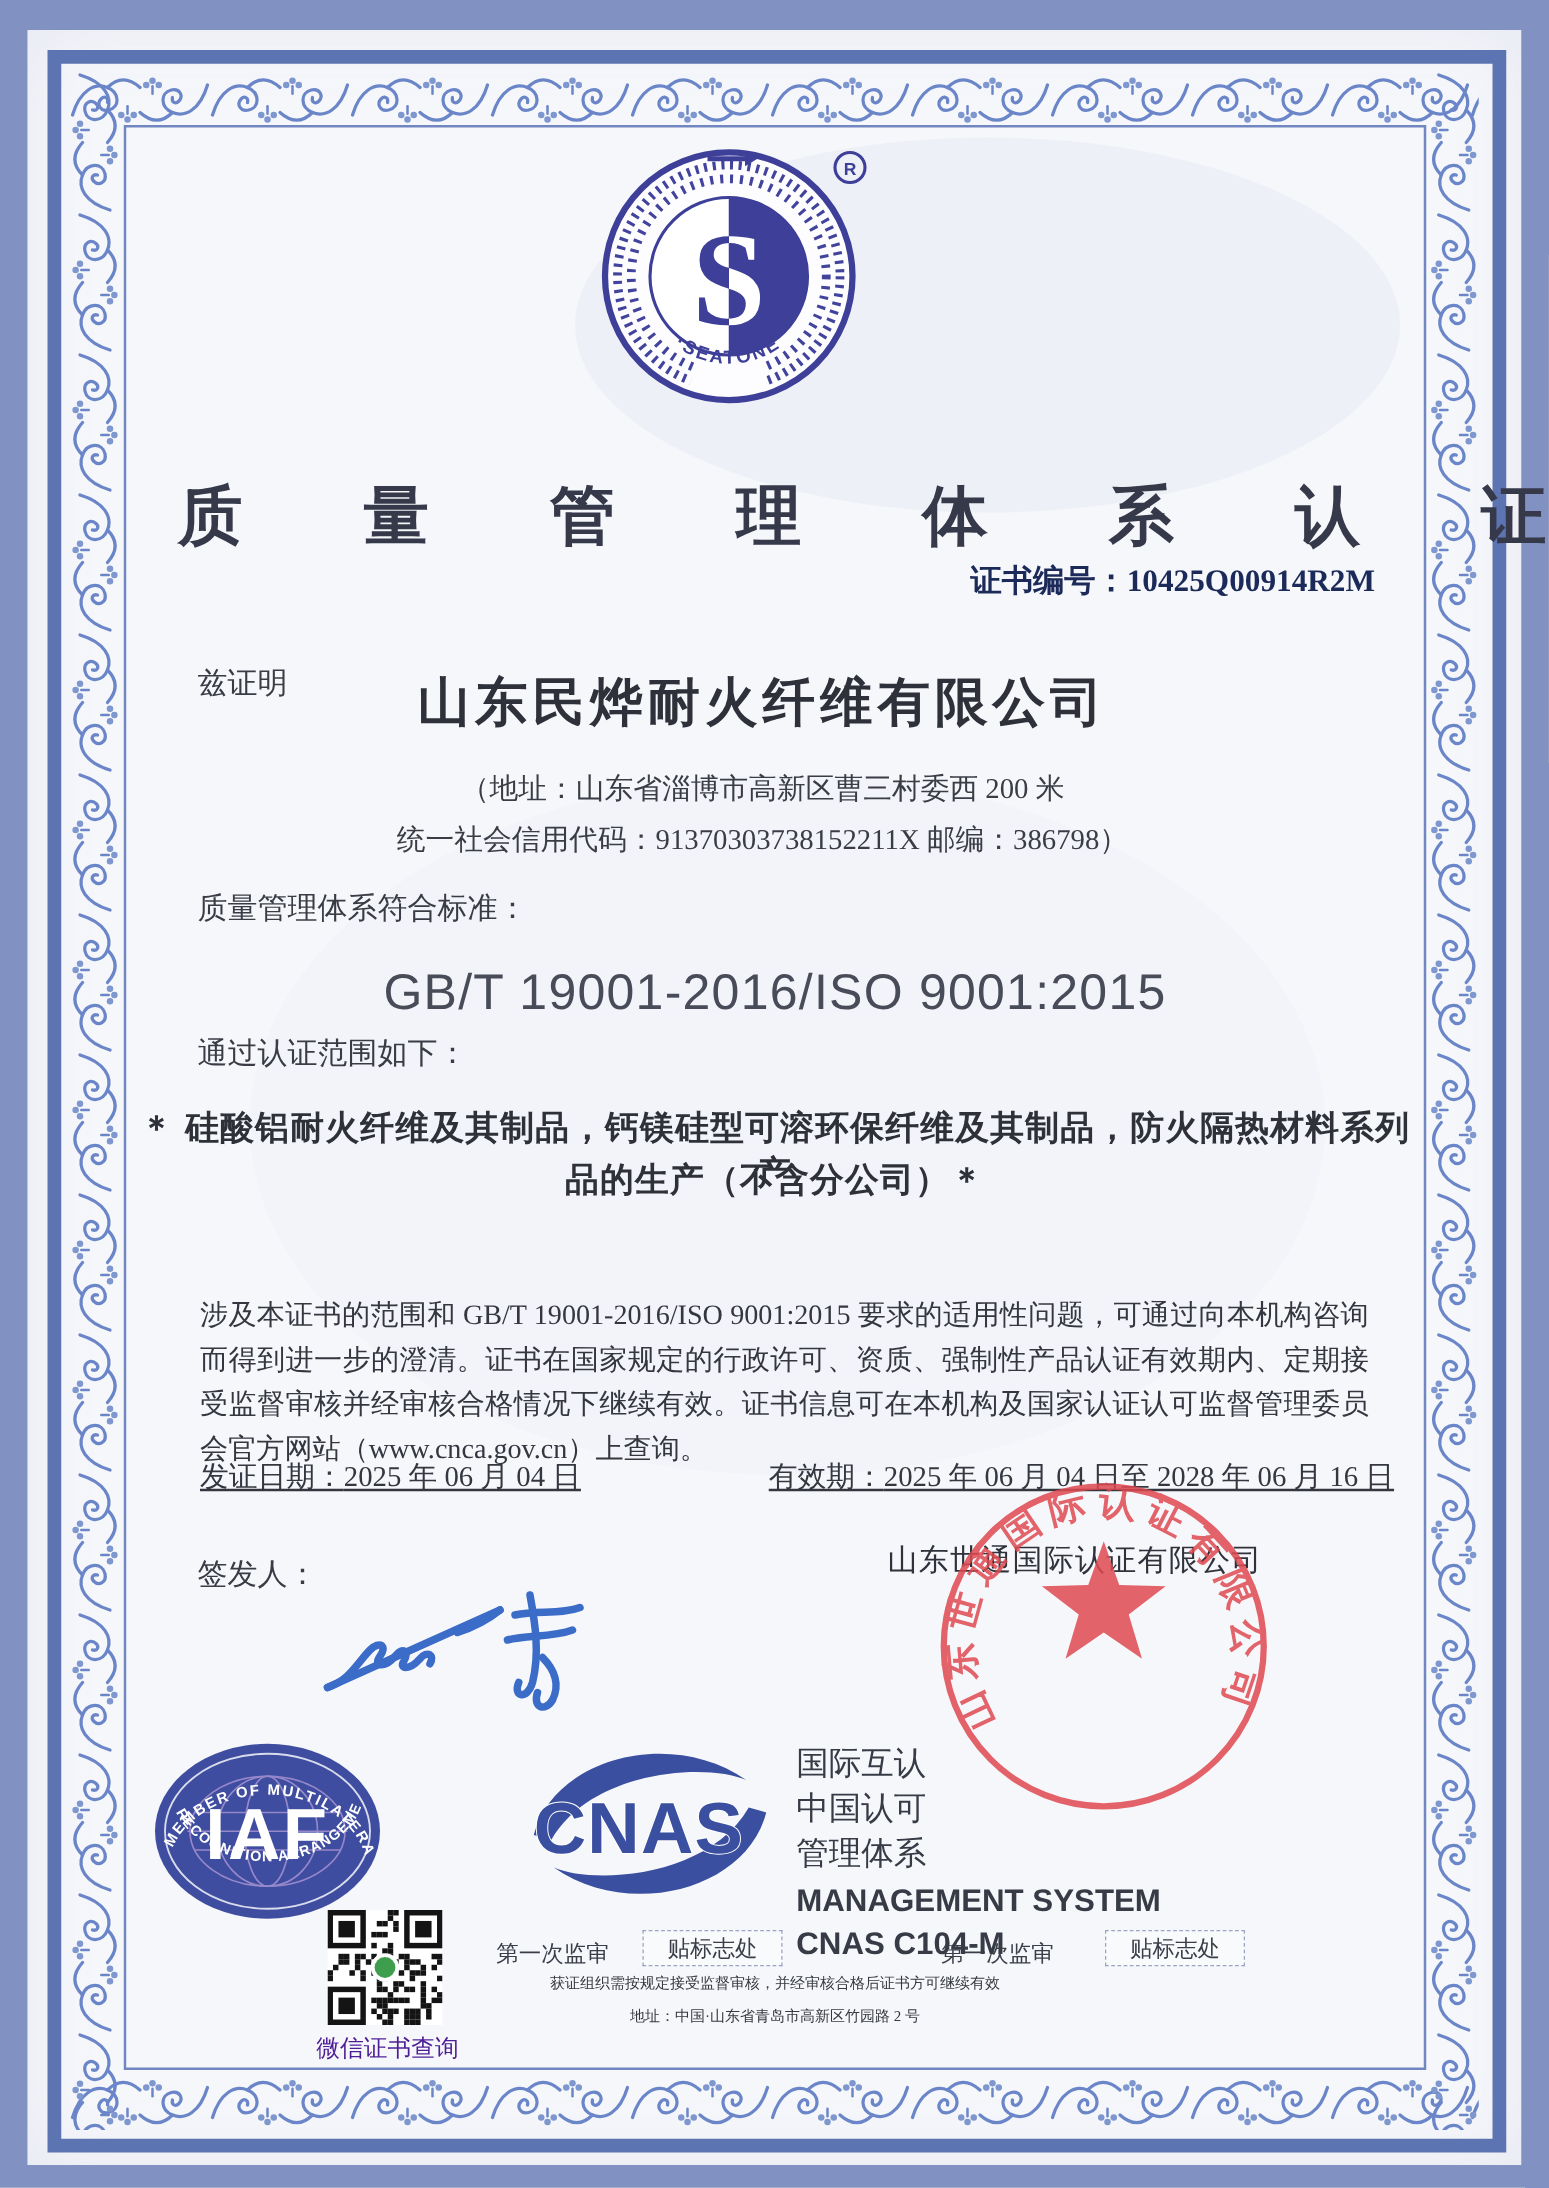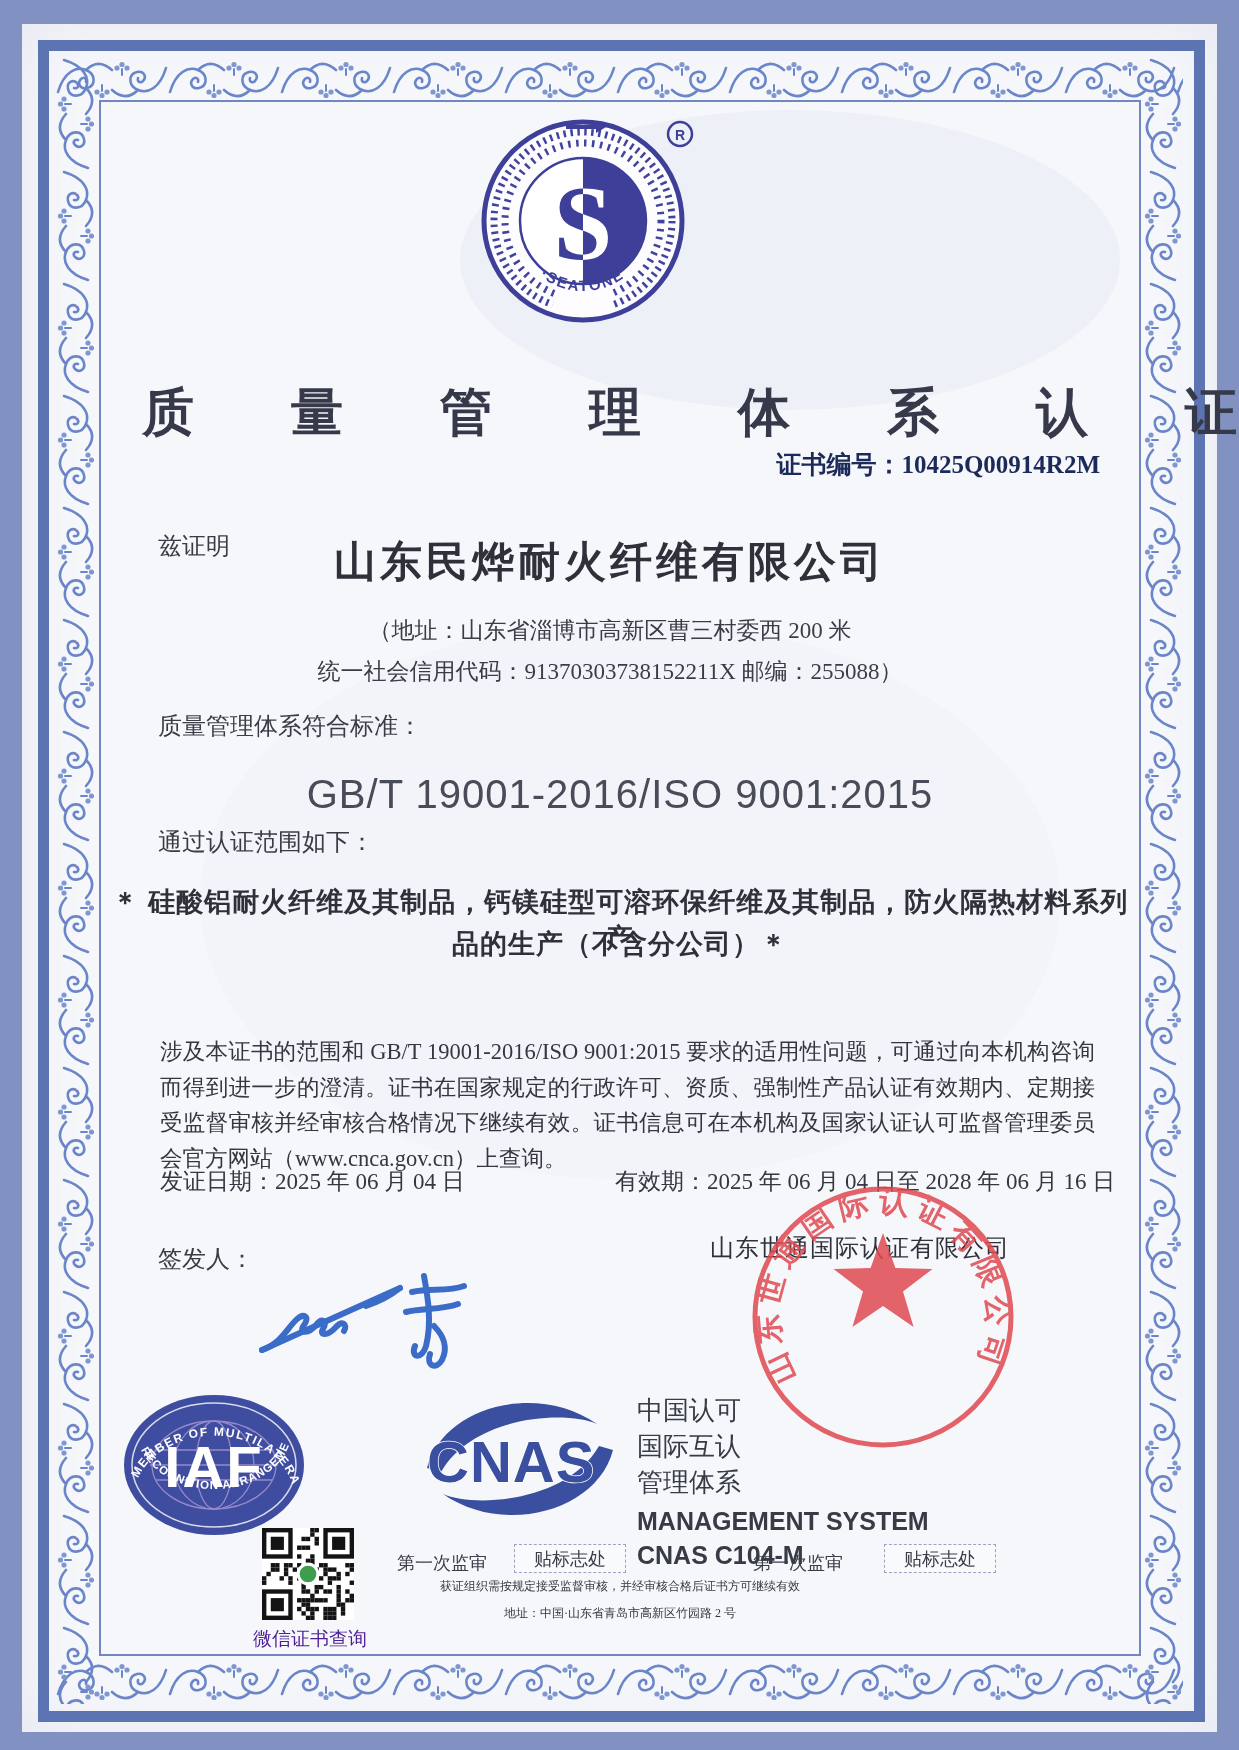--- a/index.html
+++ b/index.html
@@ -15,21 +15,21 @@
   .ctr{text-align:center;}
   .sans{font-family:"Liberation Sans","DejaVu Sans",sans-serif;}
   .title{font-size:52px;font-weight:700;letter-spacing:42px;text-indent:42px;color:#36394a;white-space:nowrap;}
   .certno{font-size:25px;font-weight:700;color:#1c2a5a;}
   .lbl{font-size:24px;color:#393c44;}
   .company{font-size:42px;font-weight:700;color:#2e313a;letter-spacing:4px;}
   .addr{font-size:23px;color:#3a3d45;}
   .gbt{font-size:40px;color:#484c58;letter-spacing:1px;font-weight:500;margin-top:16px;}
   .scope{font-size:27px;font-weight:700;color:#2e3138;letter-spacing:1px;}
   .para{font-size:22.5px;line-height:35.5px;color:#34373f;text-align:justify;}
-  .date{font-size:23px;color:#34373f;}
+  .date{font-size:23px;color:#34373f;text-decoration:underline;}
   .issuer{font-size:24px;color:#2f323a;letter-spacing:1px;white-space:nowrap;}
   .acc-cn{font-size:26px;line-height:36px;color:#363b46;font-family:"Liberation Sans","DejaVu Sans",sans-serif;font-weight:500;}
   .acc-en{font-size:25px;font-weight:700;color:#363b46;font-family:"Liberation Sans","DejaVu Sans",sans-serif;line-height:34px;}
   .foot{font-size:12px;color:#35383f;}
   .auditlbl{font-size:18px;color:#3a3e48;}
   .stickerbox{border:1.5px dashed #9aa3c2;width:110px;height:27px;display:flex;align-items:center;justify-content:center;
               font-size:18px;color:#3a3e48;background:rgba(255,255,255,.4);margin-left:27px;}
   .qrcap{font-size:19px;color:#4c1d95;}
   svg{display:block;}
 </style>
@@ -193,21 +193,21 @@
   </svg>
 
   <div class="abs ctr title" style="left:100px;top:378px;width:1040px;">质 量 管 理 体 系 认 证 证 书</div>
   <div class="abs certno" style="left:600px;top:448px;width:500px;text-align:right;">
     <span>证书编号：</span><span>10425Q00914R2M</span>
   </div>
 
   <div class="abs lbl" style="left:158px;top:530px;">兹证明</div>
   <div class="abs ctr company" style="left:150px;top:534px;width:920px;">山东民烨耐火纤维有限公司</div>
   <div class="abs ctr addr" style="left:150px;top:615px;width:920px;">（地址：山东省淄博市高新区曹三村委西 200 米</div>
-  <div class="abs ctr addr" style="left:150px;top:656px;width:920px;">统一社会信用代码：91370303738152211X 邮编：255088）</div>
+  <div class="abs ctr addr" style="left:150px;top:656px;width:920px;">统一社会信用代码：91370303738152211X 邮编：386798）</div>
 
   <div class="abs lbl" style="left:158px;top:710px;">质量管理体系符合标准：</div>
   <div class="abs ctr gbt sans" style="left:150px;top:756px;width:940px;">GB/T 19001-2016/ISO 9001:2015</div>
 
   <div class="abs lbl" style="left:158px;top:826px;">通过认证范围如下：</div>
   <div class="abs ctr scope sans" style="left:105px;top:884px;width:1030px;">＊ 硅酸铝耐火纤维及其制品，钙镁硅型可溶环保纤维及其制品，防火隔热材料系列产</div>
   <div class="abs ctr scope sans" style="left:105px;top:926px;width:1030px;">品的生产（不含分公司）＊</div>
 
   <div class="abs para" style="left:160px;top:1034px;width:935px;">涉及本证书的范围和 GB/T 19001-2016/ISO 9001:2015 要求的适用性问题，可通过向本机构咨询而得到进一步的澄清。证书在国家规定的行政许可、资质、强制性产品认证有效期内、定期接受监督审核并经审核合格情况下继续有效。证书信息可在本机构及国家认证认可监督管理委员会官方网站（www.cnca.gov.cn）上查询。</div>
 
@@ -262,22 +262,22 @@
     <text x="94" y="95" text-anchor="middle" font-size="58" font-weight="bold" fill="#ffffff" font-family="Liberation Sans, DejaVu Sans, sans-serif" letter-spacing="2">IAF</text>
   </svg>
 
   <svg class="abs" style="left:415px;top:1388px;" width="210" height="145" viewBox="0 0 210 145">
     <path d="M12,80 C28,18 122,-6 182,36 C150,22 58,28 26,84 Z" fill="#3a4f9f"></path>
     <path d="M198,62 C182,124 88,148 28,106 C60,120 152,114 184,58 Z" fill="#3a4f9f"></path>
     <text x="12" y="94" font-size="58" font-weight="bold" fill="#3a4f9f" stroke="#ffffff" stroke-width="1.5" paint-order="stroke" letter-spacing="1" font-family="Liberation Sans, DejaVu Sans, sans-serif">CNAS</text>
   </svg>
 
   <div class="abs" style="left:637px;top:1392px;">
+    <div class="acc-cn">国际互认</div>
     <div class="acc-cn">中国认可</div>
-    <div class="acc-cn">国际互认</div>
     <div class="acc-cn">管理体系</div>
     <div class="acc-en" style="margin-top:4px;">MANAGEMENT SYSTEM</div>
     <div class="acc-en">CNAS C104-M</div>
   </div>
 
   <svg id="qr-svg" class="abs" style="left:262px;top:1528px;" width="92" height="92" viewBox="0 0 21 21">
       <rect x="0" y="0" width="21" height="21" fill="#ffffff"></rect>
       <rect x="11" y="0" width="1" height="1" fill="#141414"></rect>
       <rect x="12" y="0" width="1" height="1" fill="#141414"></rect>
       <rect x="11" y="1" width="1" height="1" fill="#141414"></rect>

